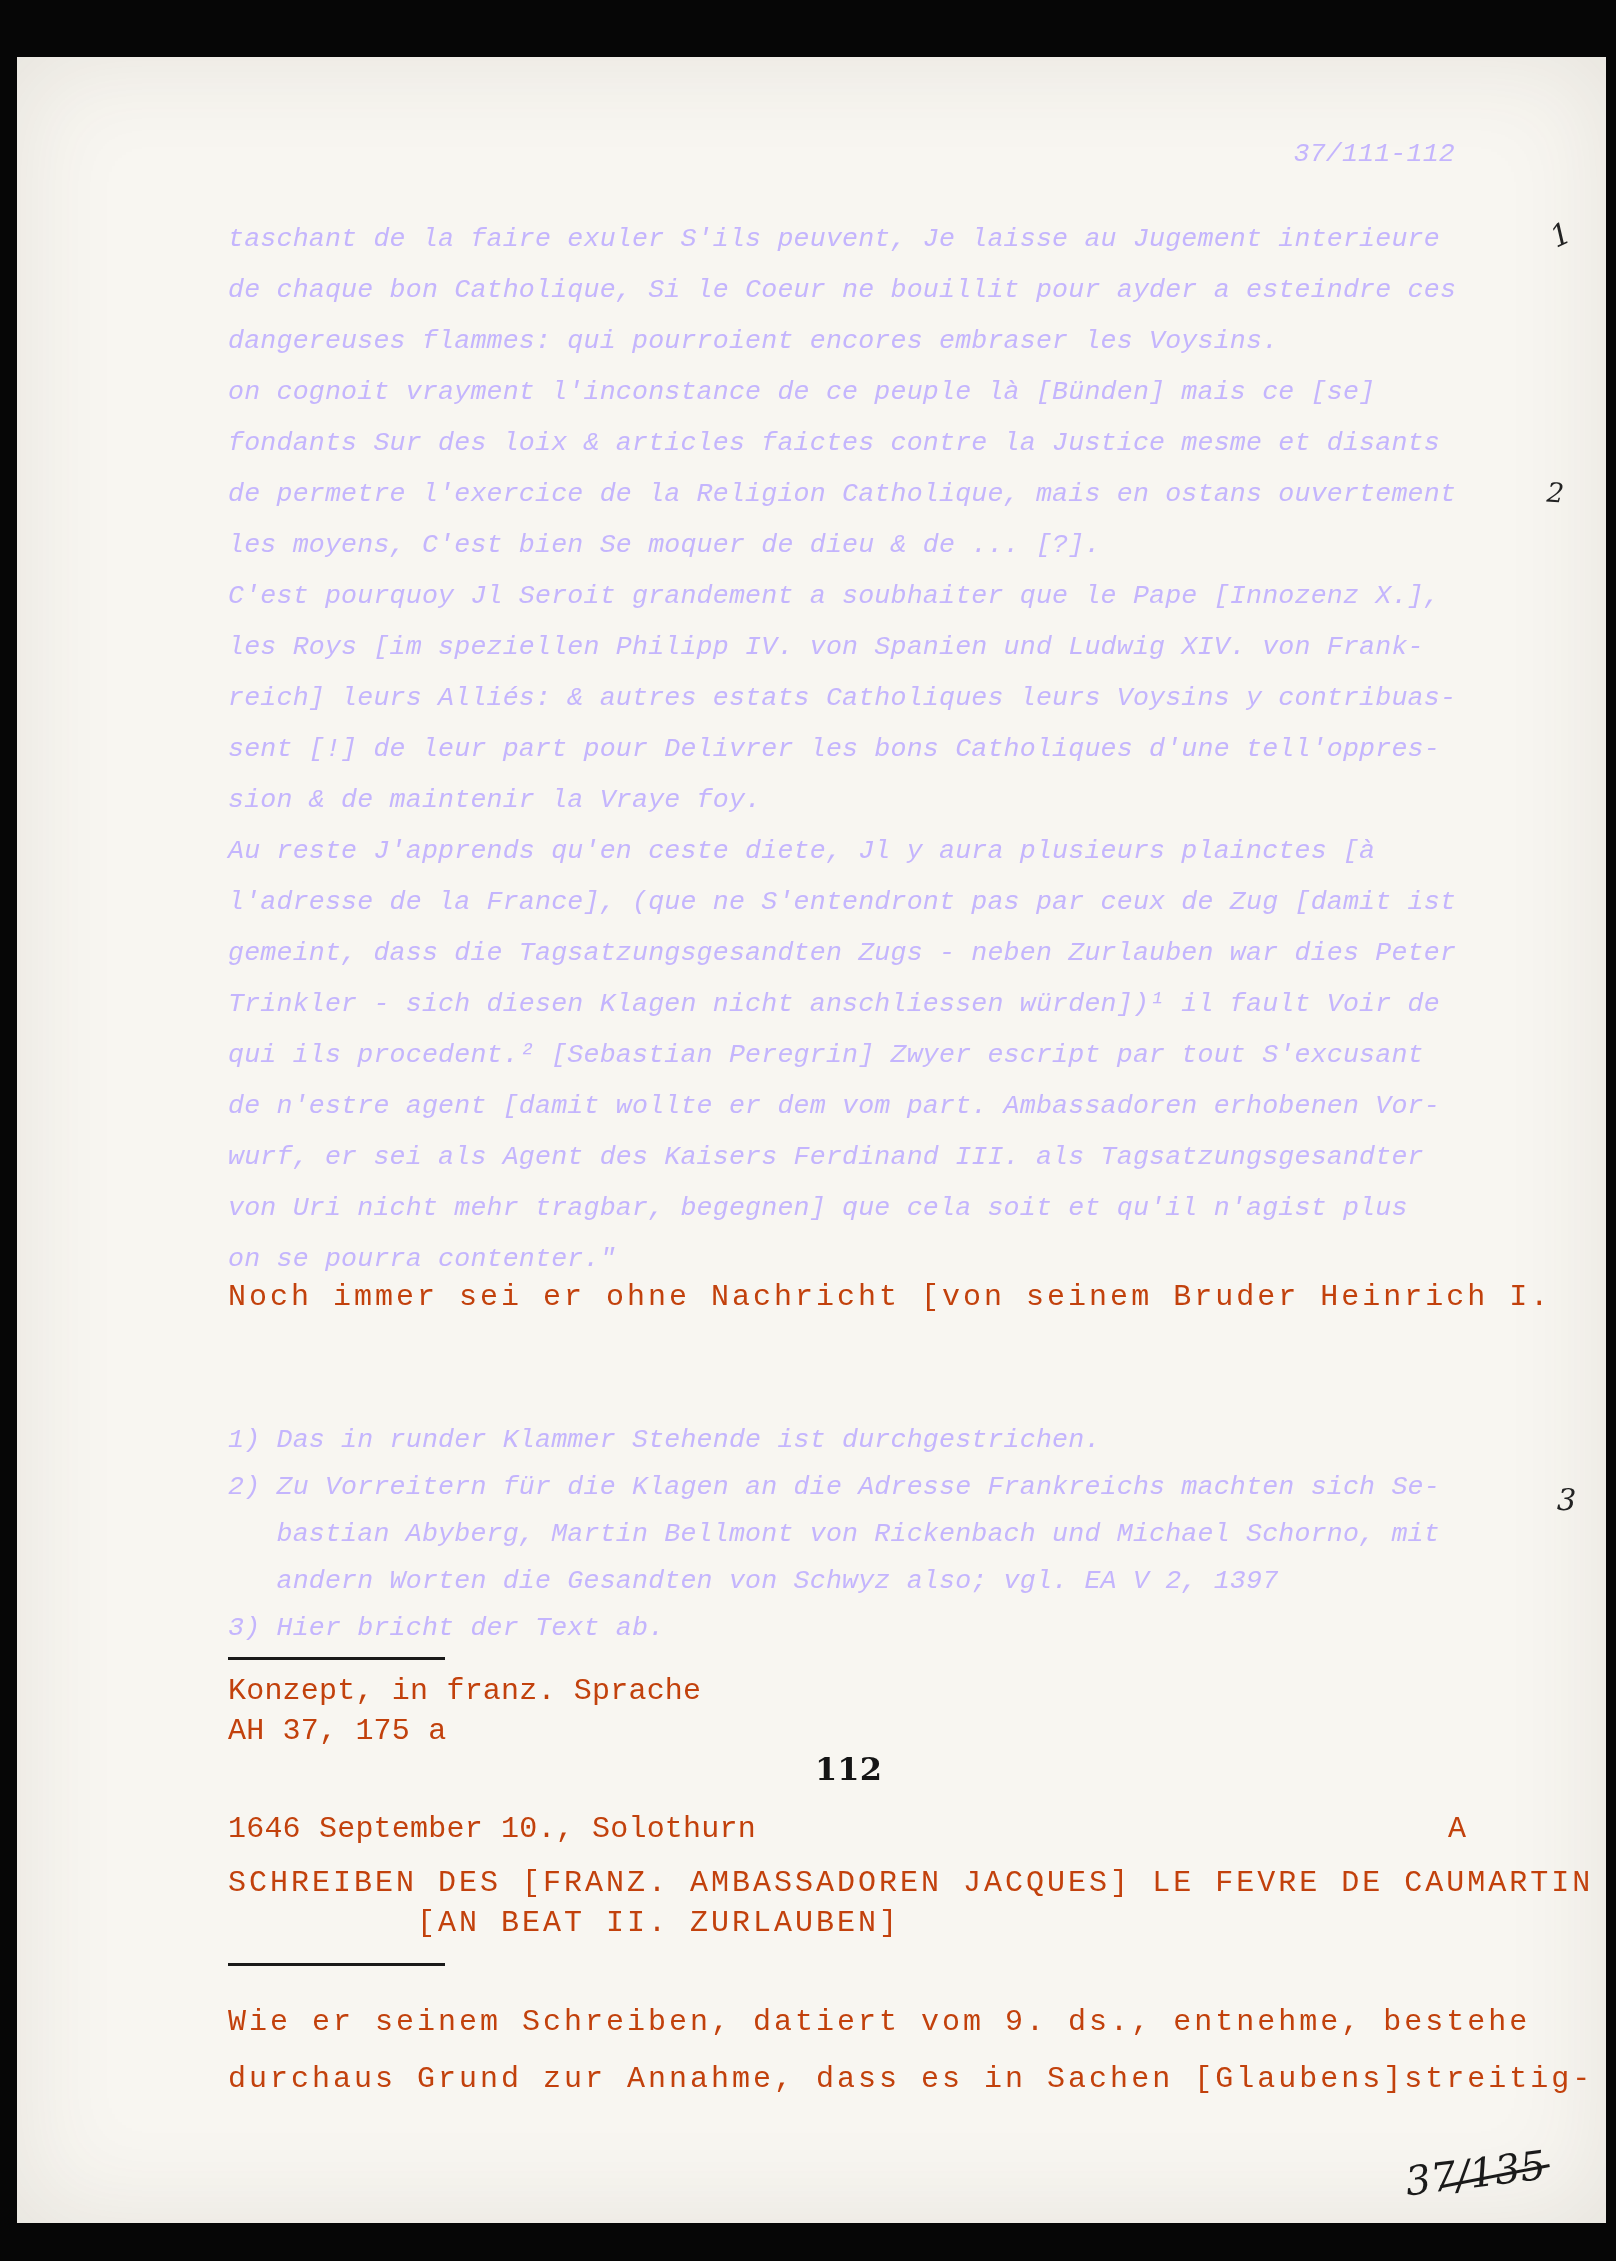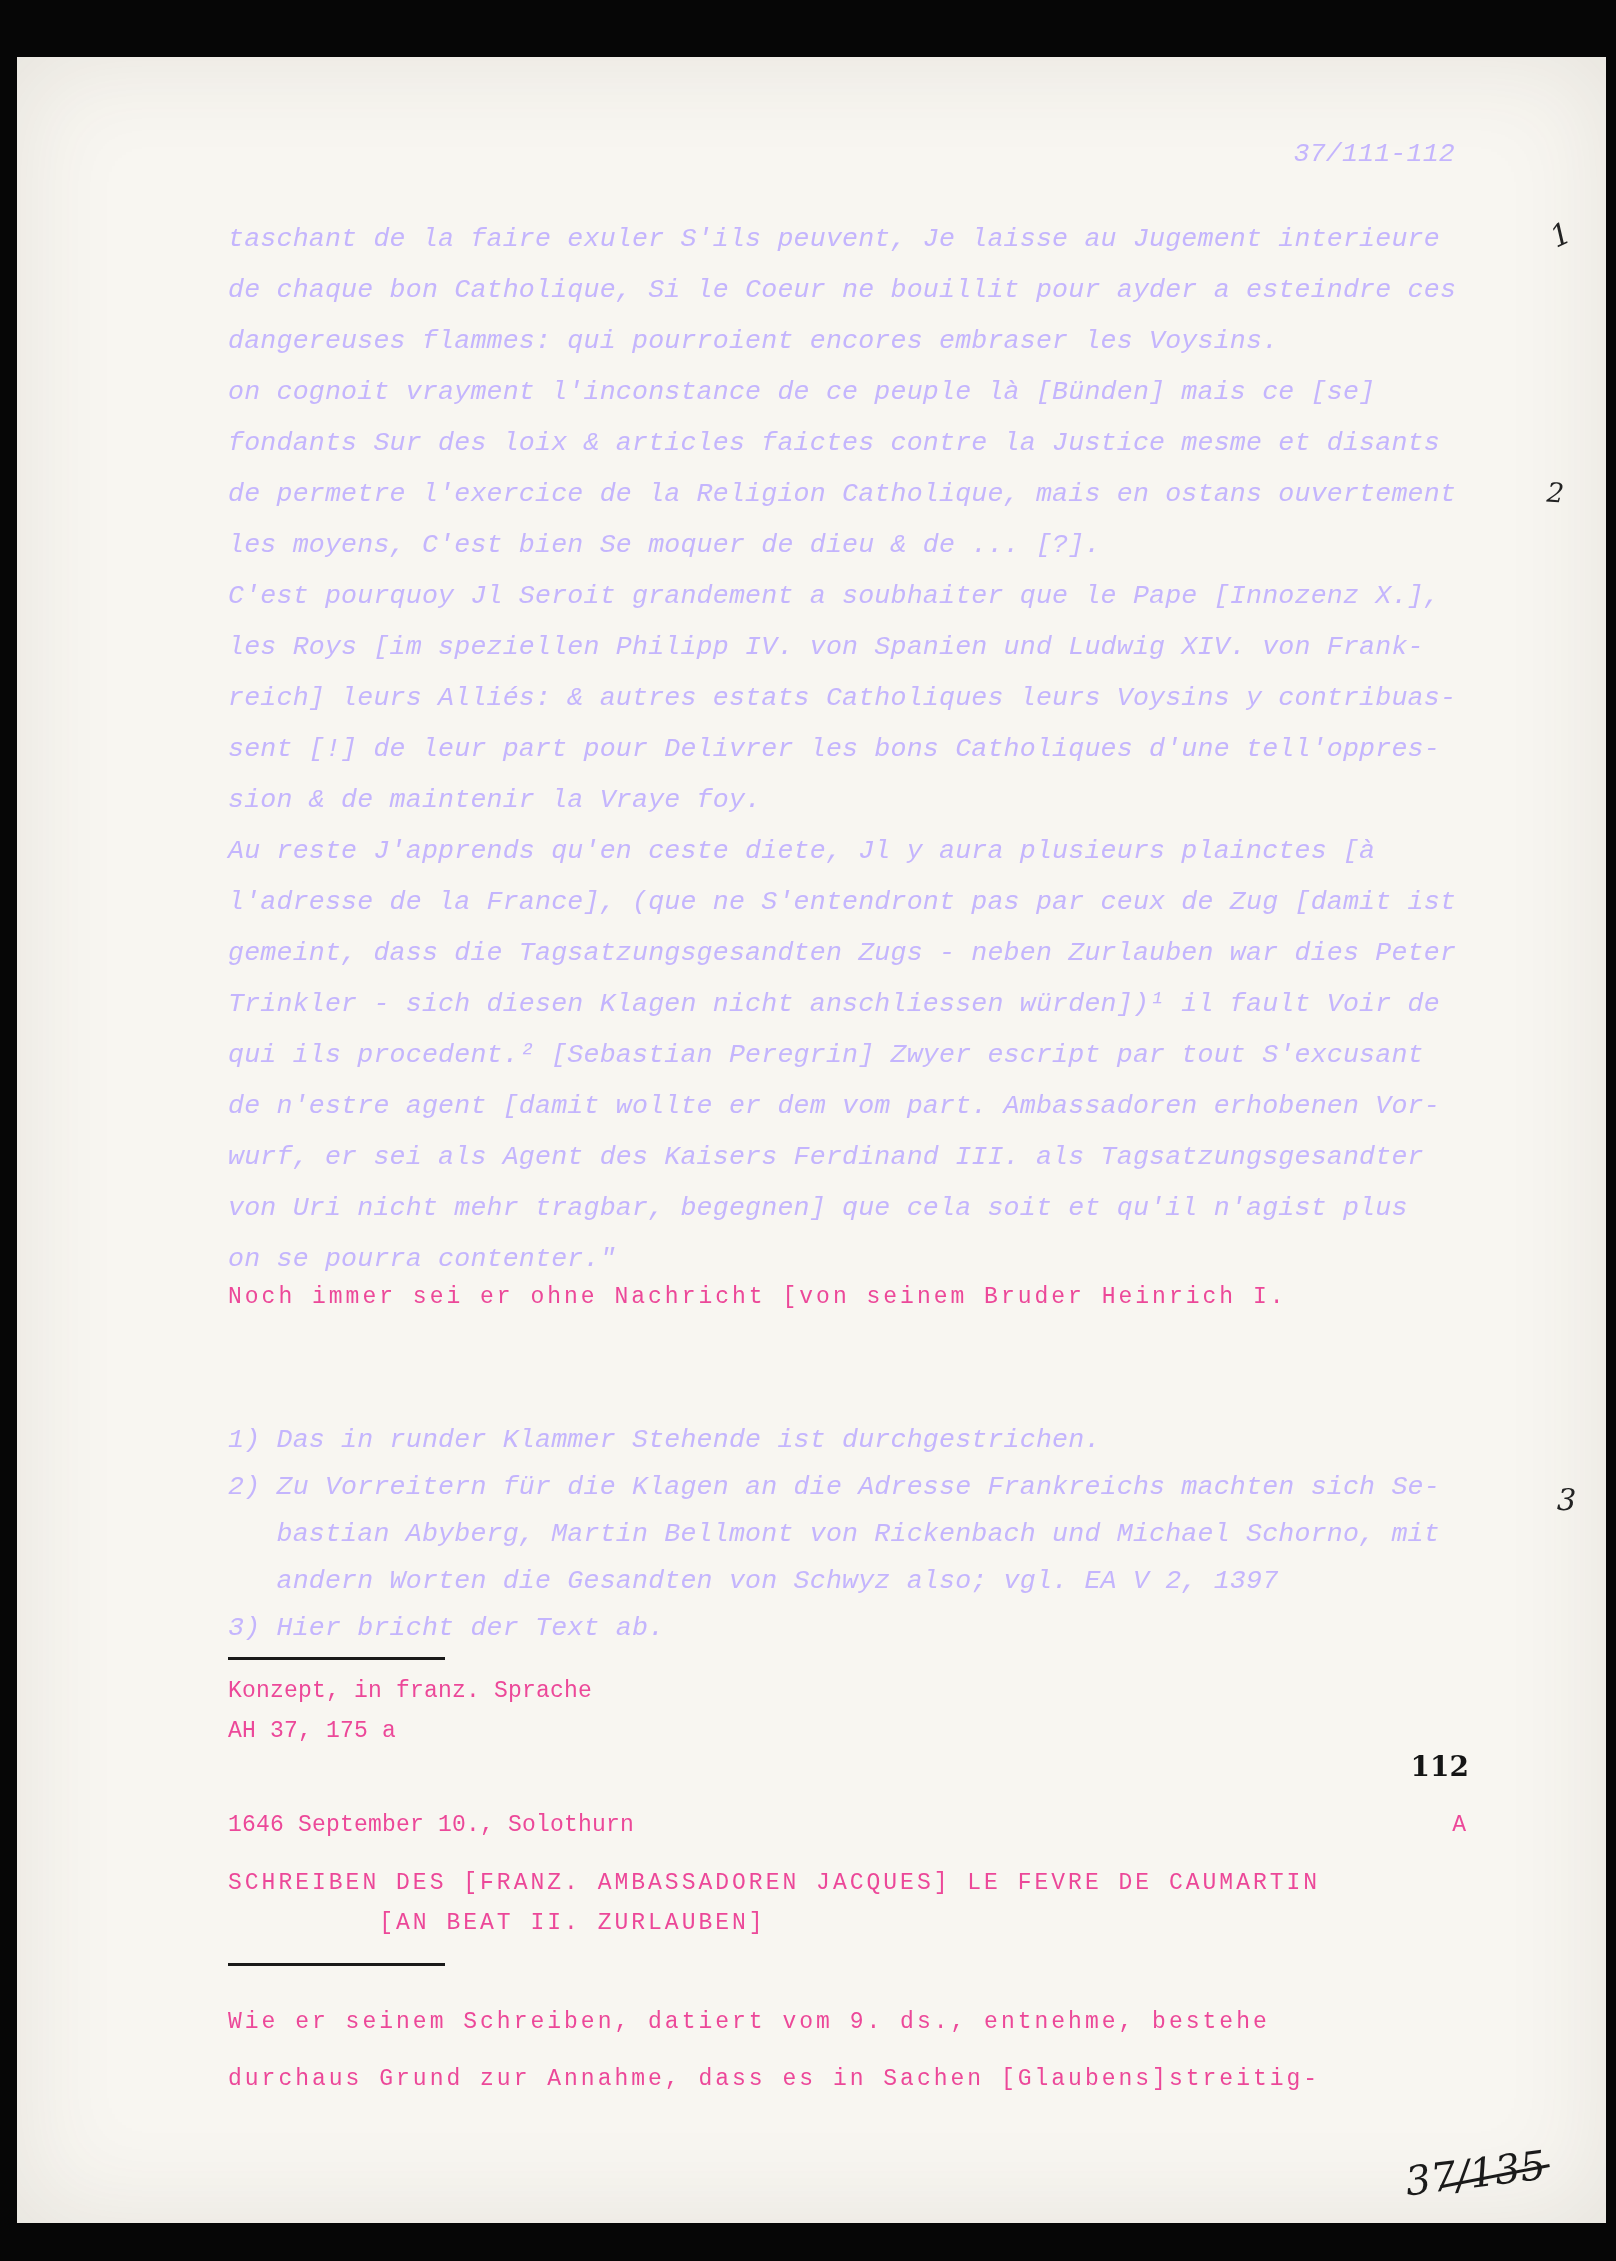--- a/index.html
+++ b/index.html
@@ -22,45 +22,45 @@
   
   .tw-i {
     font-style:italic;
     font-size:26.6px;
     letter-spacing:0.2px;
     color:#c4b5fd;
   }
   
   .tw-u {
     font-style:normal;
-    font-size:23px;
+    font-size:30px;
     letter-spacing:0.2px;
-    color:#ec4899;
+    color:#c2410c;
   }
   .wide { letter-spacing:3px; }
 
   .tline { white-space:pre; }
 
   .french   { left:228px; top:214px;  line-height:51px; }
   .german   { left:228px; top:1269px; line-height:57px; }
   .fnotes   { left:228px; top:1417px; line-height:47px; }
 
   .divider {
     height:2.6px; background:#1a1a1a;
   }
   .divider-1 { left:228px; top:1657px; width:217px; }
   .divider-2 { left:228px; top:1963px; width:217px; }
 
   .source { left:228px; top:1671px; line-height:40px; }
 
   .entry-number {
     left:228px; top:1750px; width:1241px;
-    text-align:right;
+    text-align:center;
     font-family:"DejaVu Serif","Liberation Serif",serif;
-    font-weight:700; font-size:28px; color:#151515;
+    font-weight:700; font-size:32px; color:#151515;
   }
 
   .date-row { left:228px; top:1812px; width:1241px; height:36px; }
   .date-row .letter-mark { position:absolute; right:0; top:0; }
 
   .title-block { left:228px; top:1863px; line-height:40px;font-family:Liberation Mono, monospace; }
   .body2      { left:228px; top:1994px; line-height:57px; }
 
   .header-ref { top:139px; right:161px; }
 

